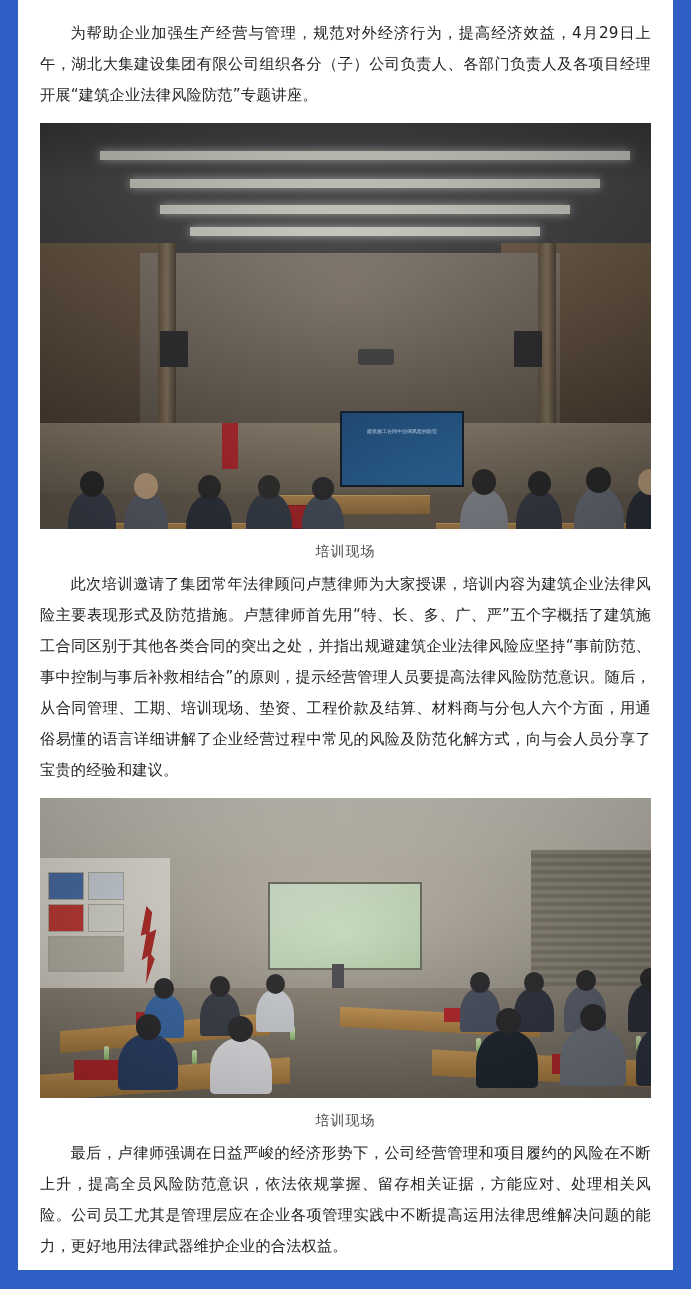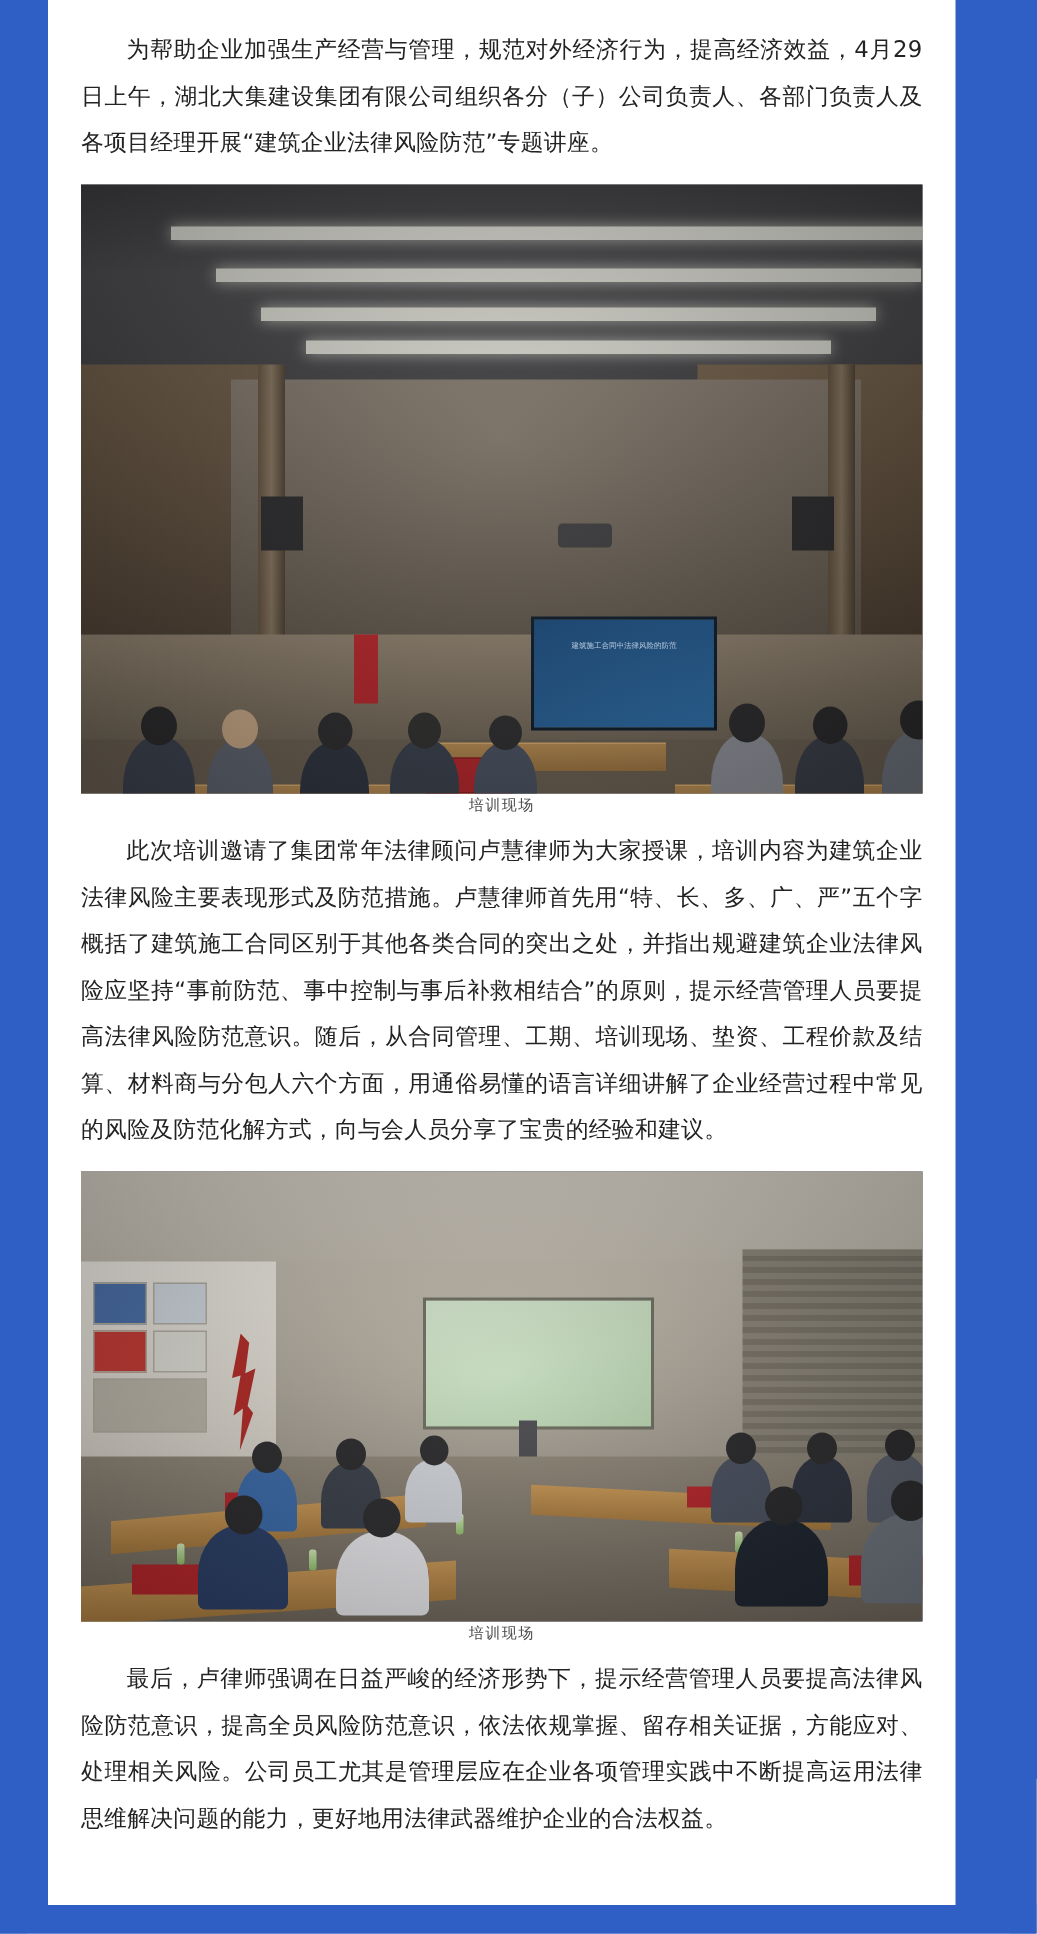--- a/index.html
+++ b/index.html
@@ -27,23 +27,23 @@
     background: #2f5fc4;
   }
   .right-bar {
     position: absolute;
     right: 0; top: 0;
     width: 18px; height: 1289px;
     background: #2f5fc4;
   }
   .sheet {
     position: absolute;
-    left: 32px;
+    left: 18px;
     top: 0;
-    width: 605px;
+    width: 655px;
     min-height: 1270px;
     background: #ffffff;
     box-sizing: border-box;
     padding: 18px 22px 10px 22px;
   }
   .bottom-bar {
     position: absolute;
     left: 0; bottom: 0;
     width: 691px; height: 19px;
     background: #2f5fc4;
@@ -69,23 +69,23 @@
     height: 406px;
     overflow: hidden;
     background: #2b2b2e;
   }
   .photo2 {
     height: 300px;
   }
   .caption {
     text-align: center;
     font-family: "DejaVu Sans", "Liberation Sans", sans-serif;
-    font-size: 10px;
+    font-size: 14px;
     color: #4b4b4b;
-    margin-top: 1px;
+    margin-top: 14px;
     margin-bottom: 6px;
     letter-spacing: 1px;
   }
 
   
   .p1-ceiling {
     position: absolute; left:0; top:0; width:100%; height:150px;
     background: linear-gradient(180deg,#3a3a3d 0%, #48484b 40%, #3e3e41 100%);
   }
   .p1-ceil-strip {
@@ -333,17 +333,17 @@
         <div class="p2-person" style="left:520px;top:228px;width:66px;height:60px;background:#6f757f;"></div>
         <div class="p2-head" style="left:540px;top:206px;width:26px;height:27px;background:#2b2b2d;"></div>
 
         <div class="p2-person" style="left:596px;top:228px;width:56px;height:60px;background:#2d3340;"></div>
 
         <div style="position:absolute;left:0;top:0;width:100%;height:100%;background:radial-gradient(ellipse at 50% 45%, rgba(255,255,255,0.04), rgba(0,0,0,0.26) 95%);"></div>
       </div>
       <div class="caption">培训现场</div>
     </div>
 
-    <p class="para">最后，卢律师强调在日益严峻的经济形势下，提示经营管理人员要提高法律风险防范意识，提高全员风险防范意识，依法依规掌握、留存相关证据，方能应对、处理相关风险。公司员工尤其是管理层应在企业各项管理实践中不断提高运用法律思维解决问题的能力，更好地用法律武器维护企业的合法权益。</p>
+    <p class="para">最后，卢律师强调在日益严峻的经济形势下，公司经营管理和项目履约的风险在不断上升，提高全员风险防范意识，依法依规掌握、留存相关证据，方能应对、处理相关风险。公司员工尤其是管理层应在企业各项管理实践中不断提高运用法律思维解决问题的能力，更好地用法律武器维护企业的合法权益。</p>
   </div>
 
   <div class="bottom-bar"></div>
 </div>
 
 </body></html>

